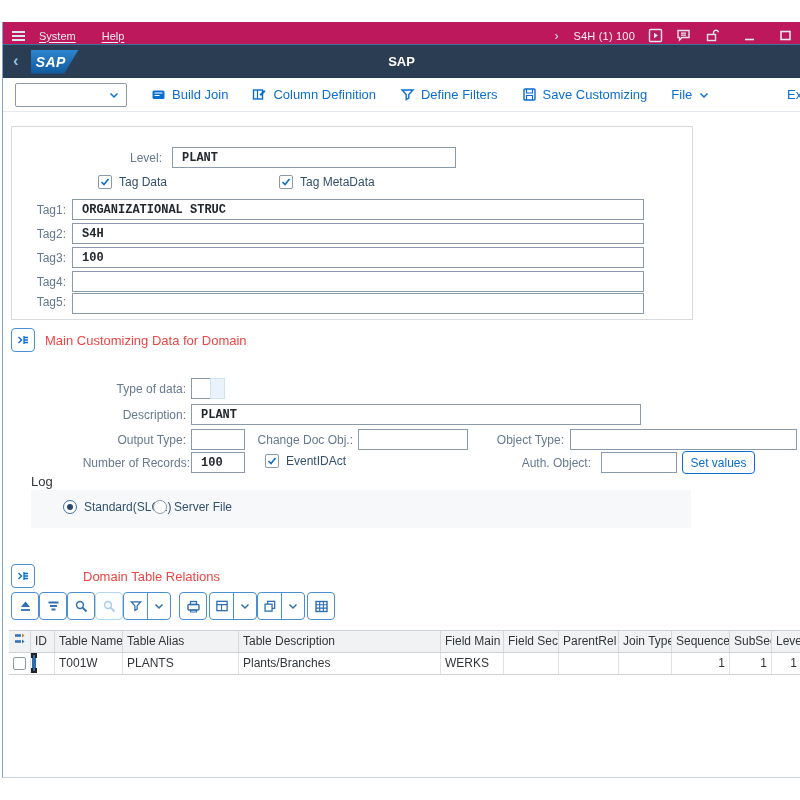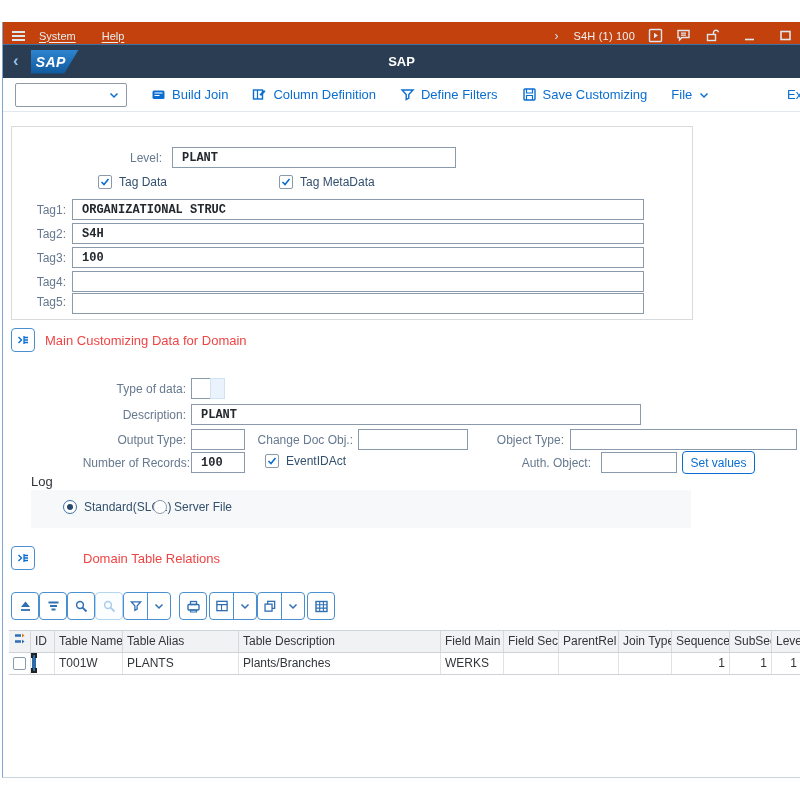--- a/index.html
+++ b/index.html
@@ -1,21 +1,21 @@
 <!DOCTYPE html>
 <html><head>
 <meta charset="utf-8">
 <style>
   * { margin:0; padding:0; box-sizing:border-box; }
   html,body { width:800px; height:800px; background:#ffffff; font-family:"Liberation Sans", sans-serif; }
   .window { position:absolute; left:2px; top:22px; width:798px; height:756px; background:#fff;
             border-left:1px solid #7ba6cf; border-bottom:1px solid #c9d4de; overflow:hidden; }
 
   
-  .menubar { position:absolute; left:0; top:0; width:100%; height:27px; background:#c2410c;
+  .menubar { position:absolute; left:0; top:0; width:100%; height:27px; background:#be185d;
              display:flex; align-items:center; color:#e9eef3; font-size:11px; }
   .hamburger { width:30px; display:flex; flex-direction:column; gap:2px; align-items:center; cursor:pointer; }
   .hamburger i { display:block; width:13px; height:2px; background:#dfe7ee; }
   .menu-item { margin-right:26px; text-decoration:underline; text-underline-offset:2px; cursor:pointer; }
   .menu-item:first-of-type { margin-left:6px; }
   .menubar-right { margin-left:auto; display:flex; align-items:center; gap:13px; padding-right:8px; }
   .menubar-right svg { display:block; }
   .sysinfo { font-size:11px; color:#eef2f6; letter-spacing:.2px; }
   .mb-chev { color:#cfe0ef; font-size:12px; margin-right:2px; }
   .winctl { margin-left:10px; }
@@ -262,21 +262,21 @@
   <div class="log-panel"></div>
   <div class="radio-row" style="left:60px;top:478px;">
     <span class="radio sel"></span>
     <span>Standard(SLG1)</span>
   </div>
   <div class="radio-row" style="left:150px;top:478px;">
     <span class="radio"></span>
     <span>Server File</span>
   </div>
 
-  <div class="sec-head" style="left:8px;top:524px;gap:48px;">
+  <div class="sec-head" style="left:8px;top:542px;gap:48px;">
     <span class="sec-icon">
         <svg width="14" height="14" viewBox="0 0 14 14">
           <path d="M2.5 4 L5.5 7 L2.5 10" fill="none" stroke="#0a6ed1" stroke-width="1.4"></path>
           <path d="M8 3 v8 M8 4.5 h4 M8 7 h4 M8 9.5 h4" stroke="#0a6ed1" stroke-width="1.3"></path>
         </svg>
       </span>
     <span>Domain Table Relations</span>
   </div>
 
   <div class="alvbar">

